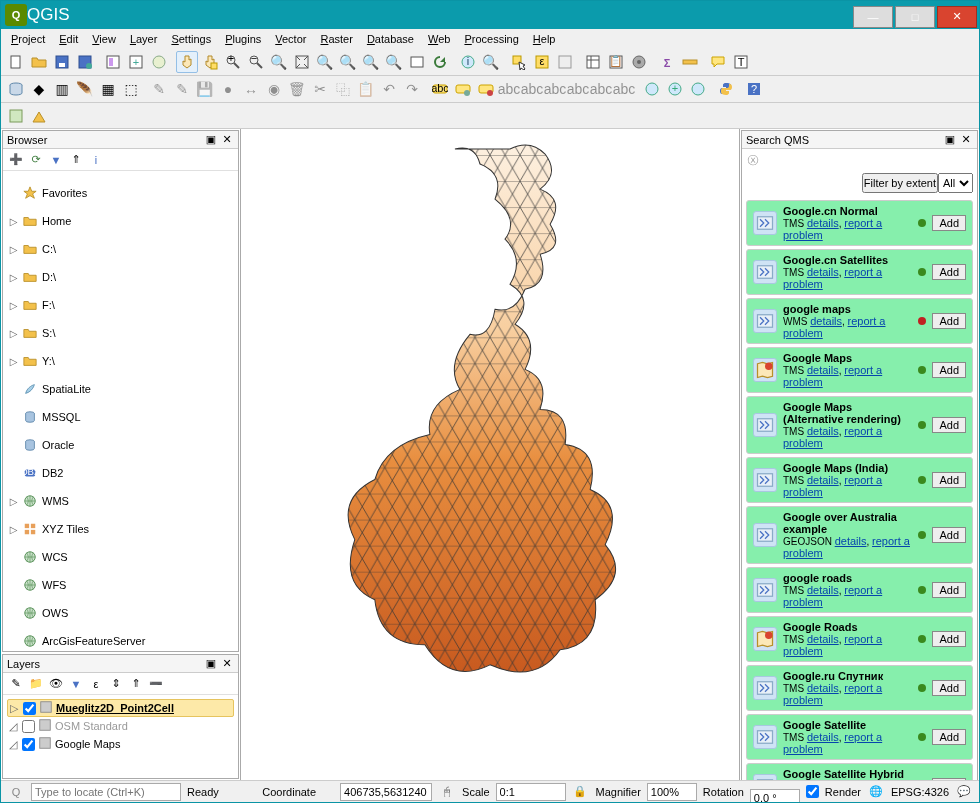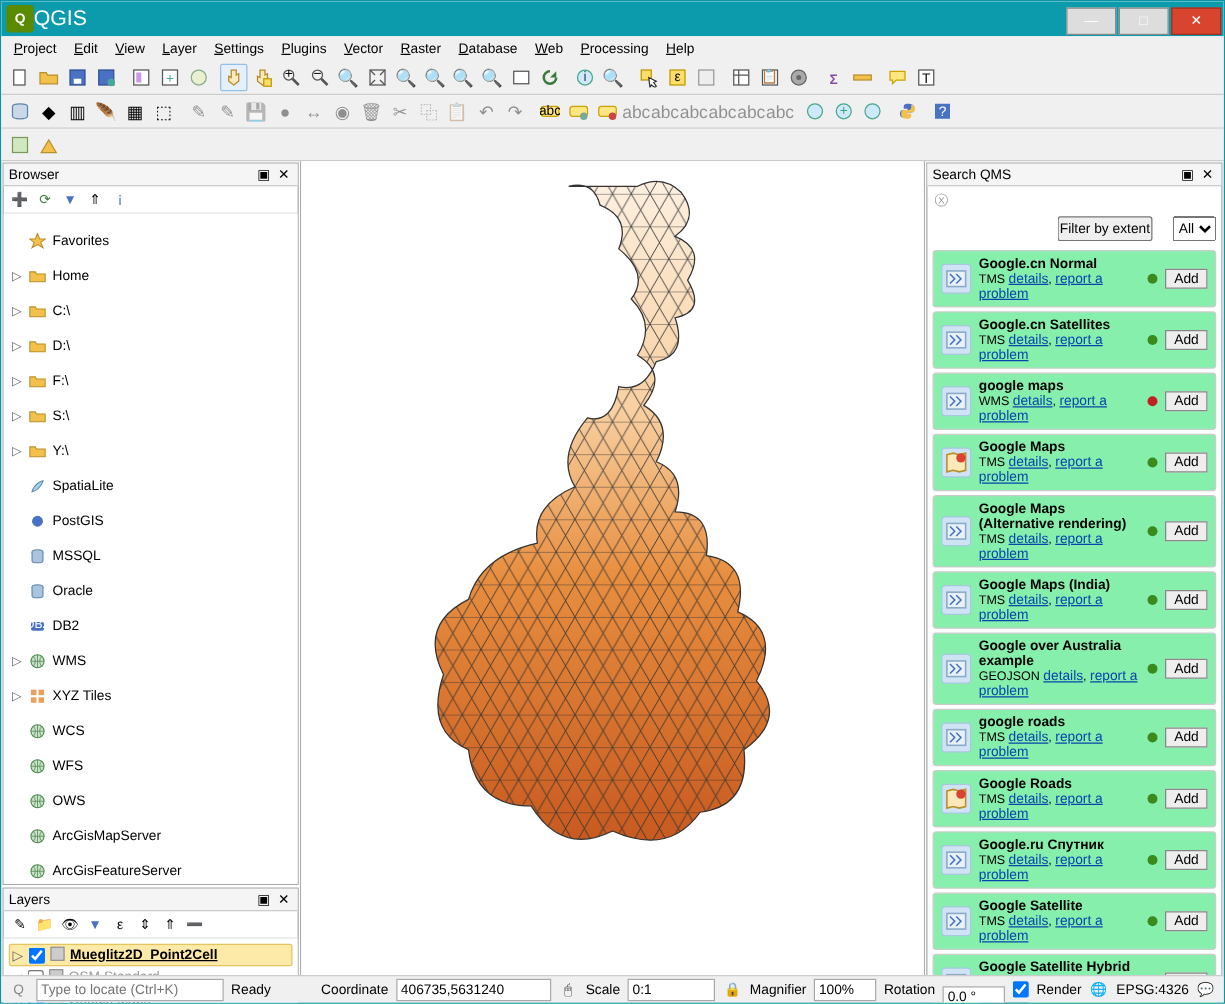--- a/index.html
+++ b/index.html
@@ -30,21 +30,21 @@
 .tree-item .ic { width:16px; height:14px; display:flex; align-items:center; justify-content:center;}
 .layers-body { flex:1; padding:4px; background:#fff;}
 .layer-row { display:flex; align-items:center; height:18px; gap:3px; padding-left:2px;}
 .layer-row.selected { background:#fde9a8; border:1px solid #e6c45e; border-radius:2px;}
 .layer-row input[type="checkbox"]{ width:13px; height:13px;}
 .canvas { flex:1; background:#fff; position:relative; display:flex; align-items:center; justify-content:center;}
 .canvas svg { width:100%; height:100%;}
 .rightpanel { width:240px; display:flex; flex-direction:column; border-left:1px solid #aaa;}
 .searchbox { display:flex; padding:2px;}
 .searchbox input { flex:1; height:20px; padding:0 4px; border:1px solid #aaa;}
-.filter-row { display:flex; justify-content:flex-end; gap:16px; padding:2px 4px;}
+.filter-row { display:flex; justify-content:flex-end; gap:0; padding:2px 4px;}
 .filter-row button, .filter-row select { height:20px; font-size:11px;}
 .results { flex:1; overflow:auto; padding:2px;}
 .result { border:1px solid #ccc; border-radius:3px; margin:3px 2px; padding:4px 6px; display:flex; align-items:center; gap:6px; background:#86efac;}
 .result .ricon { width:24px; height:24px; background:#cfe3f5; border:1px solid #a8c8e0; border-radius:3px; flex-shrink:0; display:flex; align-items:center; justify-content:center;}
 .result .rbody { flex:1; min-width:0;}
 .result .rtitle { font-weight:bold; font-size:11px;}
 .result .rsub { font-size:10px;}
 .result .rsub a { color:#0645ad; text-decoration:underline; cursor:pointer;}
 .status-dot { width:8px; height:8px; border-radius:50%; background:#3a8a1e;}
 .status-dot.red { background:#c02222;}
@@ -431,29 +431,20 @@
               <svg width="14" height="14" viewBox="0 0 16 16">
                 <path d="M3 13c2-8 10-10 10-10s-2 8-10 10z" fill="#a8d0e8" stroke="#5a8fb0"></path>
               </svg>
             </span>
             <span>SpatiaLite</span>
           </div>
           <div class="tree-item">
             <span class="exp"></span>
             <span class="ic">
               <svg width="14" height="14" viewBox="0 0 16 16">
-                <circle cx="8" cy="8" r="5" fill="#4a72c4"></circle>
-              </svg>
-            </span>
-            <span>PostGIS</span>
-          </div>
-          <div class="tree-item">
-            <span class="exp"></span>
-            <span class="ic">
-              <svg width="14" height="14" viewBox="0 0 16 16">
                 <ellipse cx="8" cy="4" rx="5" ry="2" class="db-ic"></ellipse>
                 <path d="M3 4v8a5 2 0 0 0 10 0V4" class="db-ic"></path>
               </svg>
             </span>
             <span>MSSQL</span>
           </div>
           <div class="tree-item">
             <span class="exp"></span>
             <span class="ic">
               <svg width="14" height="14" viewBox="0 0 16 16">
@@ -517,30 +508,20 @@
           </div>
           <div class="tree-item">
             <span class="exp"></span>
             <span class="ic">
               <svg width="14" height="14" viewBox="0 0 16 16">
                 <circle cx="8" cy="8" r="6" class="globe-ic"></circle>
                 <path d="M2 8h12M8 2v12M4 3q4 5 0 10M12 3q-4 5 0 10" fill="none" stroke="#4f8a4f" stroke-width="0.7"></path>
               </svg>
             </span>
             <span>OWS</span>
-          </div>
-          <div class="tree-item">
-            <span class="exp"></span>
-            <span class="ic">
-              <svg width="14" height="14" viewBox="0 0 16 16">
-                <circle cx="8" cy="8" r="6" class="globe-ic"></circle>
-                <path d="M2 8h12M8 2v12M4 3q4 5 0 10M12 3q-4 5 0 10" fill="none" stroke="#4f8a4f" stroke-width="0.7"></path>
-              </svg>
-            </span>
-            <span>ArcGisMapServer</span>
           </div>
           <div class="tree-item">
             <span class="exp"></span>
             <span class="ic">
               <svg width="14" height="14" viewBox="0 0 16 16">
                 <circle cx="8" cy="8" r="6" class="globe-ic"></circle>
                 <path d="M2 8h12M8 2v12M4 3q4 5 0 10M12 3q-4 5 0 10" fill="none" stroke="#4f8a4f" stroke-width="0.7"></path>
               </svg>
             </span>
             <span>ArcGisFeatureServer</span>
@@ -801,21 +782,21 @@
     </div>
   </div>
 </div>
 
 <div class="statusbar">
   <span class="sbtn" style="color:#888">Q</span>
   <input class="locator" type="text" placeholder="Type to locate (Ctrl+K)" style="">
   <span class="ready">Ready</span>
   <span class="stretch"></span>
   <span>Coordinate</span>
-  <input type="text" style="width: 124px;" value="406735,5631240">
+  <input type="text" style="width: 92px; margin-left: 18px;" value="406735,5631240">
   <span class="sbtn">🖰</span>
   <span>Scale</span>
   <input type="text" style="width: 70px;" value="0:1">
   <span class="sbtn">🔒</span>
   <span>Magnifier</span>
   <input type="text" style="width: 50px;" value="100%">
   <span>Rotation</span>
   <input type="text" style="width: 50px; margin-top: 12px;" value="0.0 °">
   <input type="checkbox" checked="" style="">
   <span>Render</span>

